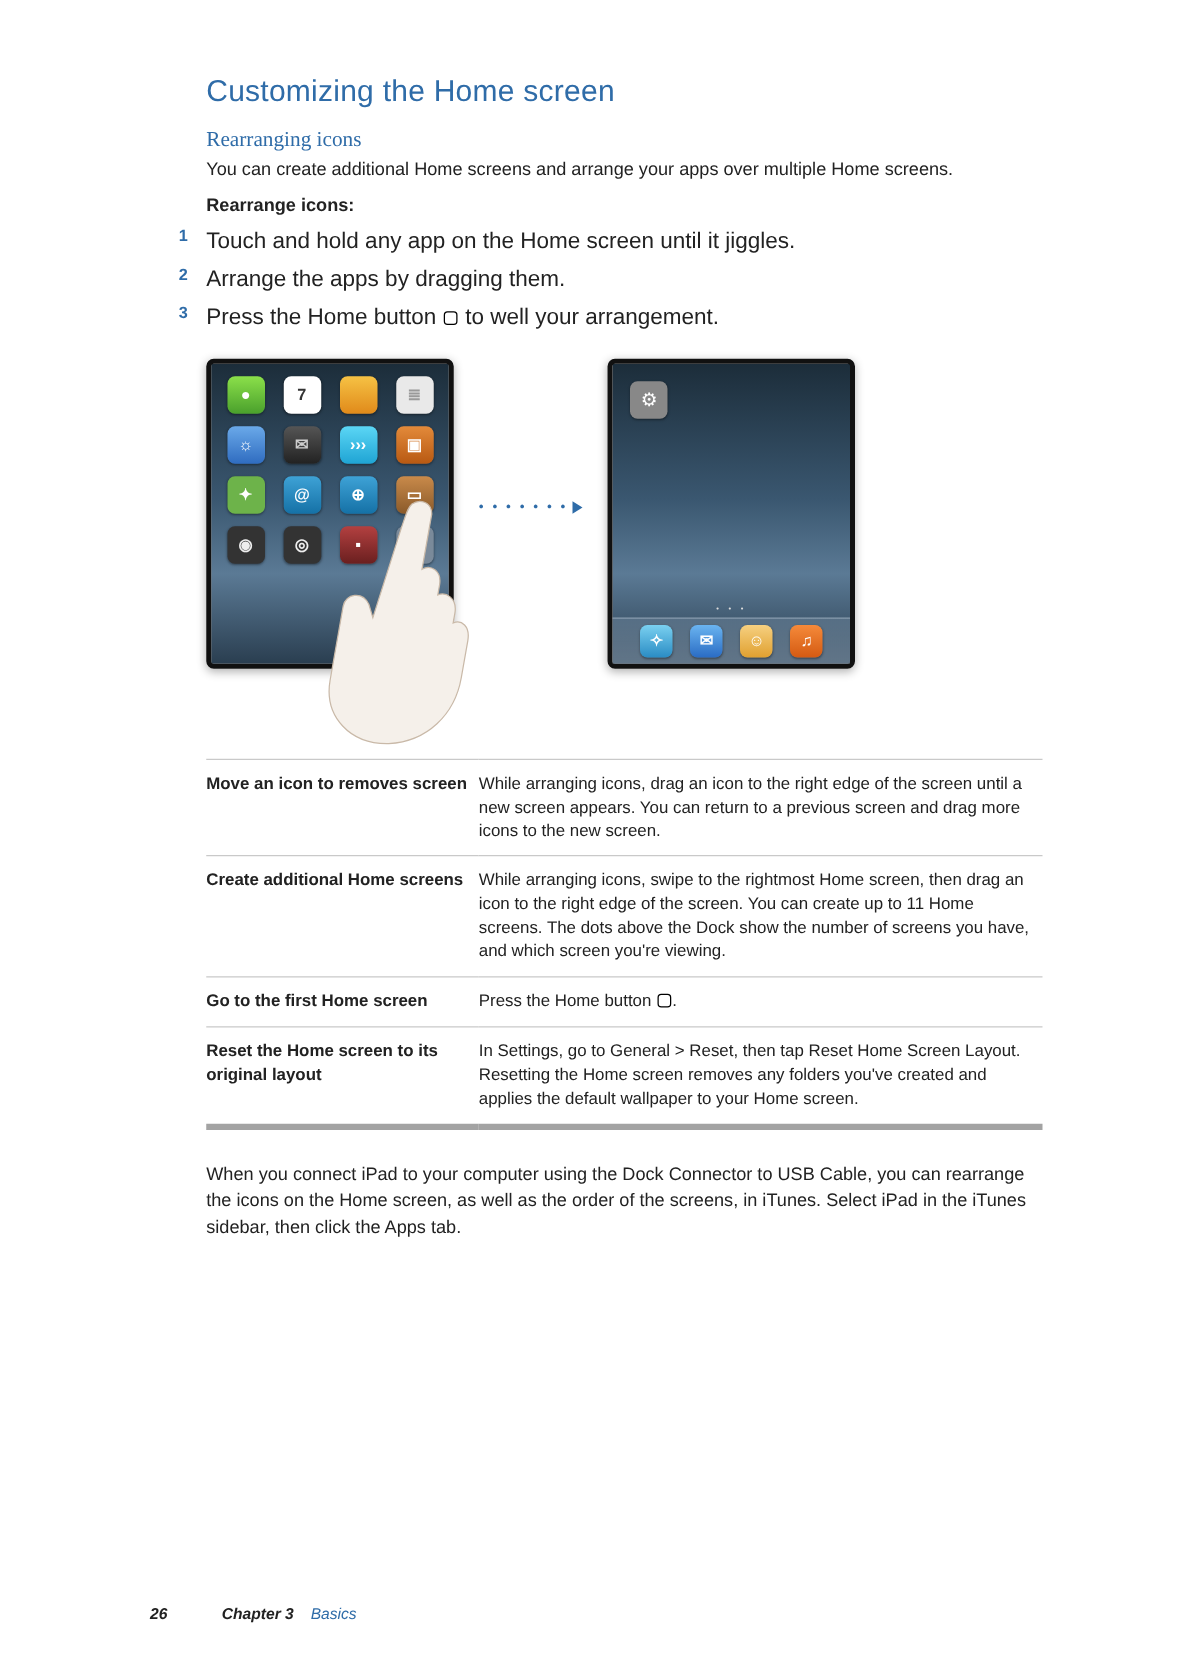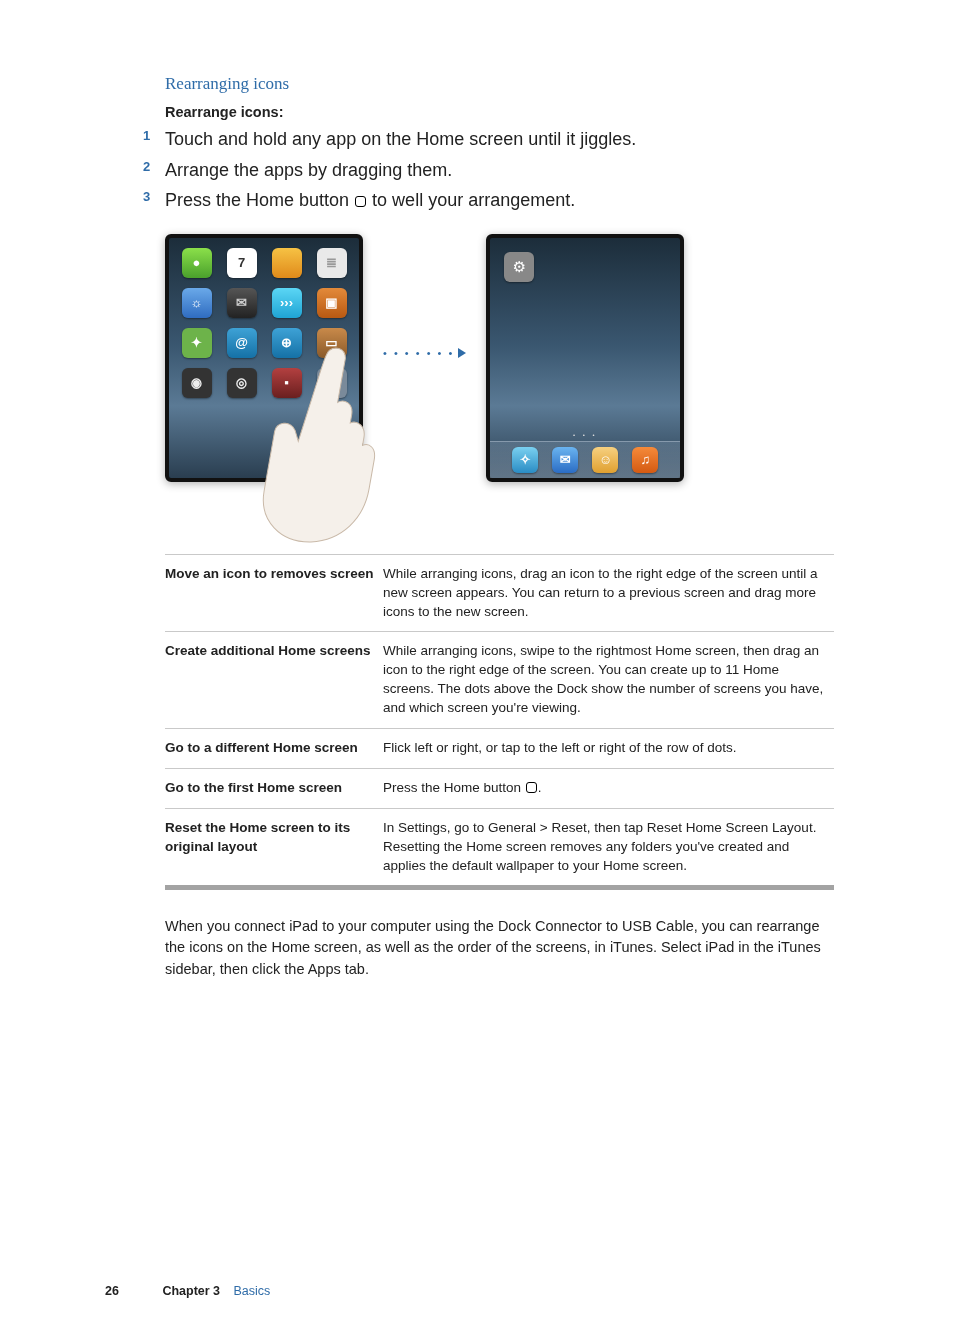--- a/index.html
+++ b/index.html
@@ -161,36 +161,39 @@
   table.info tr:last-child td { border-bottom: 5px solid #a3a3a3; }
   table.info td.key {
     width: 210px;
     font-weight: 600;
   }
 
   
   .footer {
     position: absolute;
     bottom: 38px;
-    left: 105px;
+    left: 120px;
     right: 120px;
     font-size: 12.5px;
     color: #222;
+    font-style: italic;
   }
   .footer .page-num { font-weight: 600; }
   .footer .chap { margin-left: 40px; font-weight: 600; }
   .footer .chap-name { color: #2f6ca8; margin-left: 10px; }
 </style>
 </head>
 <body>
 
 <div class="page">
 
+  <h1 class="section">Customizing the Home screen</h1>
 
   <h2 class="subsection">Rearranging icons</h2>
+  <p class="body" style="margin-bottom:10px">You can create additional Home screens and arrange your apps over multiple Home screens.</p>
 
   <div class="bold-lead">Rearrange icons:</div>
   <ol class="steps">
     <li>Touch and hold any app on the Home screen until it jiggles.</li>
     <li>Arrange the apps by dragging them.</li>
     <li>
       <span>Press the Home button </span><span class="home-glyph"></span><span> to well your arrangement.</span>
     </li>
   </ol>
 
@@ -242,24 +245,20 @@
     <tbody>
         <tr>
       <td class="key">Move an icon to removes screen</td>
       <td>While arranging icons, drag an icon to the right edge of the screen until a new screen appears. You can return to a previous screen and drag more icons to the new screen.</td>
     </tr>
     <tr>
       <td class="key">Create additional Home screens</td>
       <td>While arranging icons, swipe to the rightmost Home screen, then drag an icon to the right edge of the screen. You can create up to 11 Home screens. The dots above the Dock show the number of screens you have, and which screen you're viewing.</td>
     </tr>
     <tr>
-      <td class="key">Go to a different Home screen</td>
-      <td>Flick left or right, or tap to the left or right of the row of dots.</td>
-    </tr>
-    <tr>
       <td class="key">Go to the first Home screen</td>
       <td>
         <span>Press the Home button </span><span class="home-glyph"></span><span>.</span>
       </td>
     </tr>
     <tr>
       <td class="key">Reset the Home screen to its original layout</td>
       <td>In Settings, go to General &gt; Reset, then tap Reset Home Screen Layout. Resetting the Home screen removes any folders you've created and applies the default wallpaper to your Home screen.</td>
     </tr>
   </tbody>

